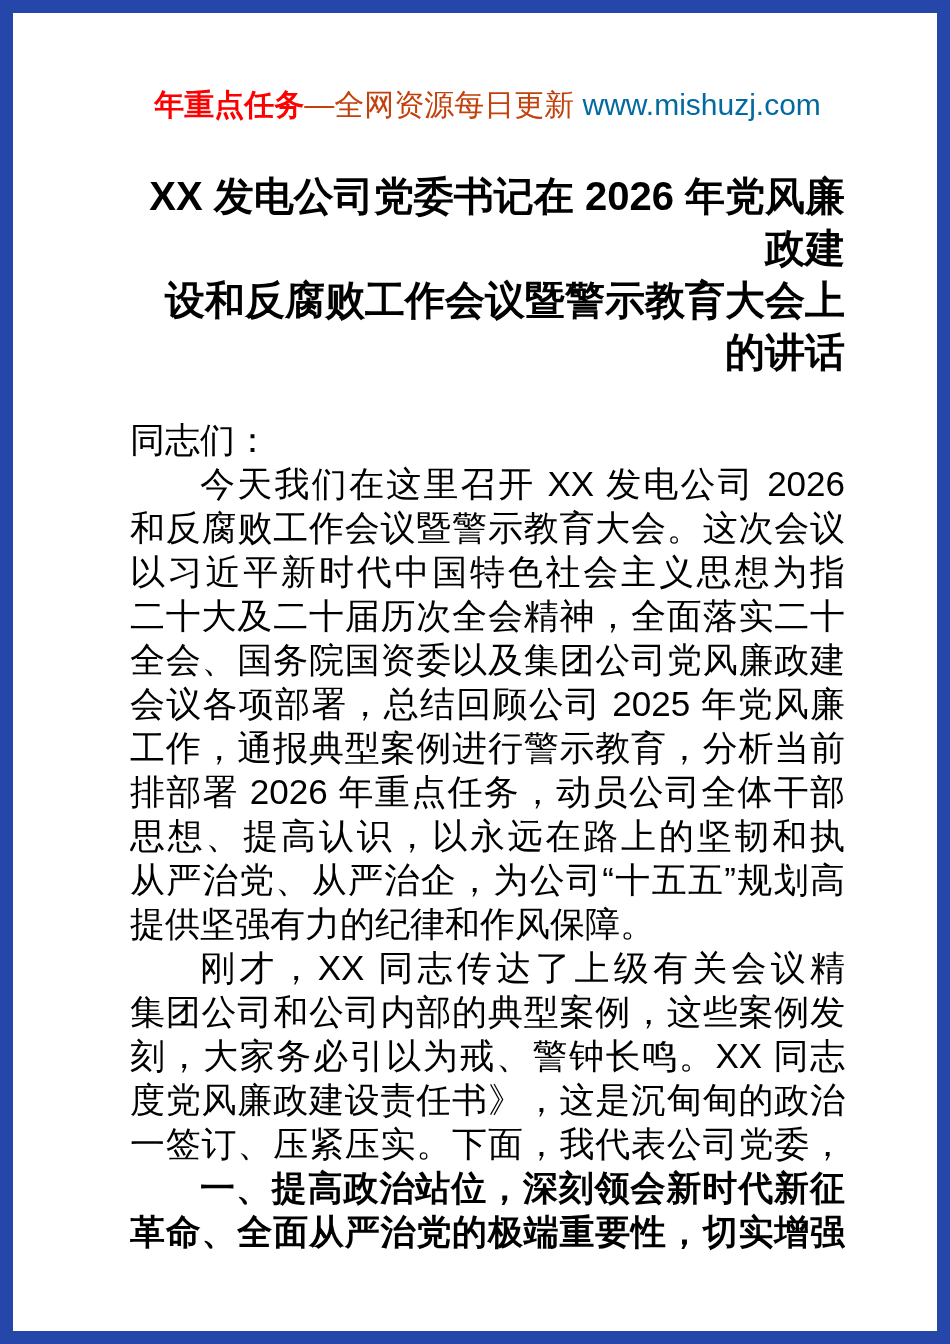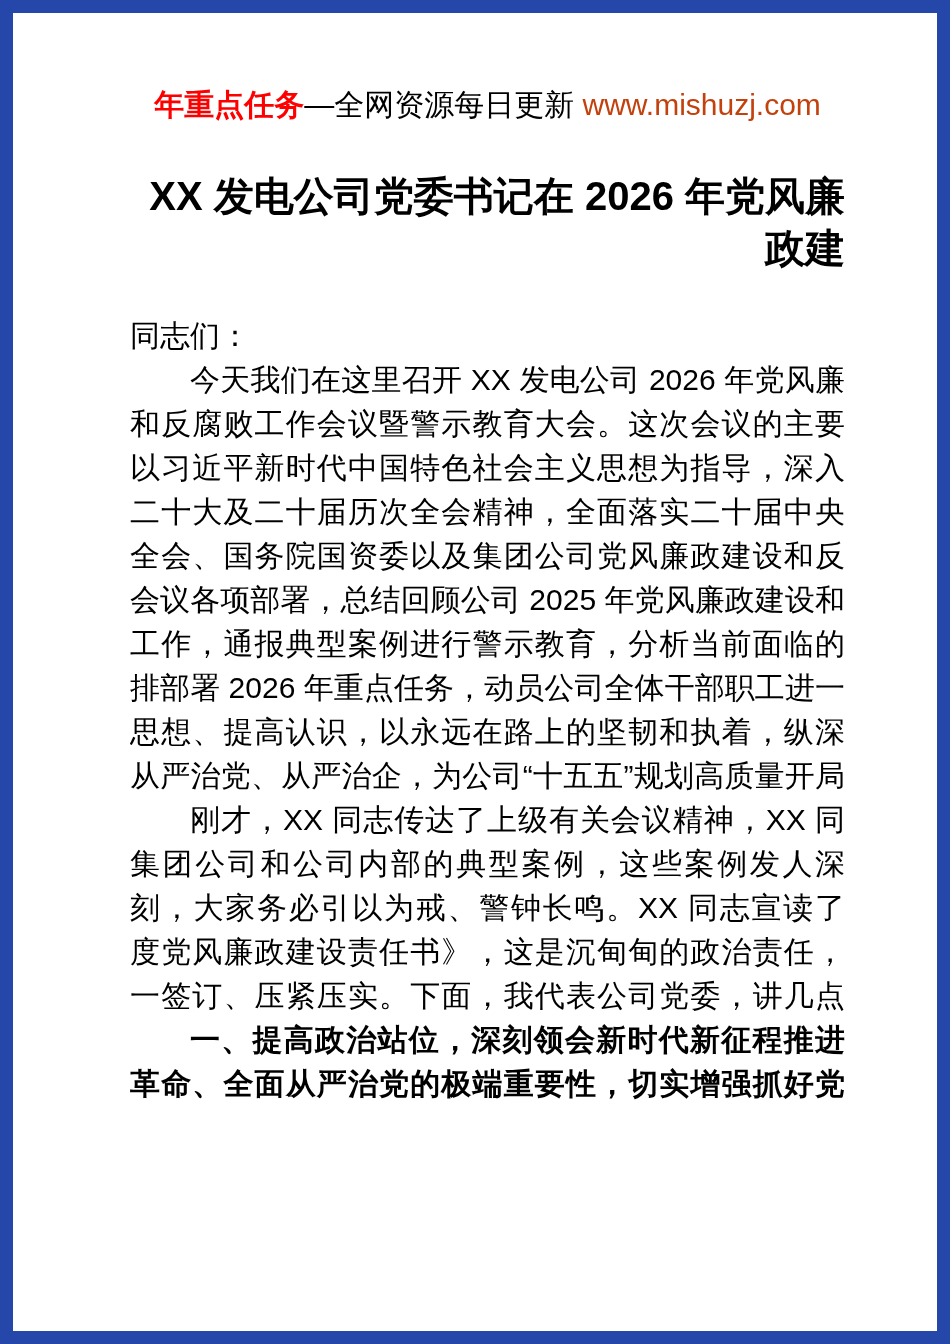--- a/index.html
+++ b/index.html
@@ -28,39 +28,39 @@
     font-size: 30px;
     line-height: 34px;
     white-space: nowrap;
     font-weight: normal;
   }
   .header-line .brand {
     color: #ff0000;
     font-weight: bold;
   }
   .header-line .tagline {
-    color: #000000;
+    color: #c2410c;
   }
   .header-line .url {
     color: #0000ff;
   }
   .doc-title {
     margin: 48px 0 0 0;
     text-align: right;
     font-size: 40px;
     line-height: 52px;
     font-weight: bold;
     color: #000000;
   }
   .doc-title .title-line {
     display: block;
   }
   .doc-body {
     margin-top: 40px;
-    font-size: 30px;
+    font-size: 35px;
     line-height: 44px;
     color: #000000;
     text-align: justify;
     text-justify: inter-ideograph;
   }
   .doc-body .line {
     display: block;
     height: 44px;
     overflow: hidden;
   }
@@ -71,39 +71,41 @@
     font-weight: bold;
   }
 </style>
 </head>
 <body>
 
 <div class="frame" style="border-color: rgb(36, 71, 169);">
   <div class="page">
 
     <div class="header-line">
-      <span class="brand" style="color: rgb(255, 0, 0);">年重点任务</span><span class="tagline">—全网资源每日更新 </span><span class="url" style="color: #c2410c; text-align: center;">www.mishuzj.com</span>
+      <span class="brand" style="color: rgb(255, 0, 0);">年重点任务</span><span class="tagline">—全网资源每日更新 </span><span class="url" style="color: #0369a1; text-align: center;">www.mishuzj.com</span>
     </div>
 
     <h1 class="doc-title">
         <span class="title-line">XX 发电公司党委书记在 2026 年党风廉政建</span>
+        <span class="title-line">设和反腐败工作会议暨警示教育大会上的讲话</span>
       </h1>
 
     <div class="doc-body">
         <div class="line">同志们：</div>
         <div class="line indent">今天我们在这里召开 XX 发电公司 2026 年党风廉政建设</div>
         <div class="line">和反腐败工作会议暨警示教育大会。这次会议的主要任务是，</div>
         <div class="line">以习近平新时代中国特色社会主义思想为指导，深入贯彻党的</div>
         <div class="line">二十大及二十届历次全会精神，全面落实二十届中央纪委五次</div>
         <div class="line">全会、国务院国资委以及集团公司党风廉政建设和反腐败工作</div>
         <div class="line">会议各项部署，总结回顾公司 2025 年党风廉政建设和反腐败</div>
         <div class="line">工作，通报典型案例进行警示教育，分析当前面临的形势，安</div>
         <div class="line">排部署 2026 年重点任务，动员公司全体干部职工进一步统一</div>
         <div class="line">思想、提高认识，以永远在路上的坚韧和执着，纵深推进全面</div>
         <div class="line">从严治党、从严治企，为公司“十五五”规划高质量开局起步</div>
+        <div class="line">提供坚强有力的纪律和作风保障。</div>
         <div class="line indent">刚才，XX 同志传达了上级有关会议精神，XX 同志通报了</div>
         <div class="line">集团公司和公司内部的典型案例，这些案例发人深省、教训深</div>
         <div class="line">刻，大家务必引以为戒、警钟长鸣。XX 同志宣读了《2026 年</div>
         <div class="line">度党风廉政建设责任书》，这是沉甸甸的政治责任，会后要逐</div>
         <div class="line">一签订、压紧压实。下面，我代表公司党委，讲几点意见。</div>
         <div class="line bold indent">一、提高政治站位，深刻领会新时代新征程推进党的自我</div>
         <div class="line bold">革命、全面从严治党的极端重要性，切实增强抓好党风廉政建</div>
       </div>
 
   </div>

